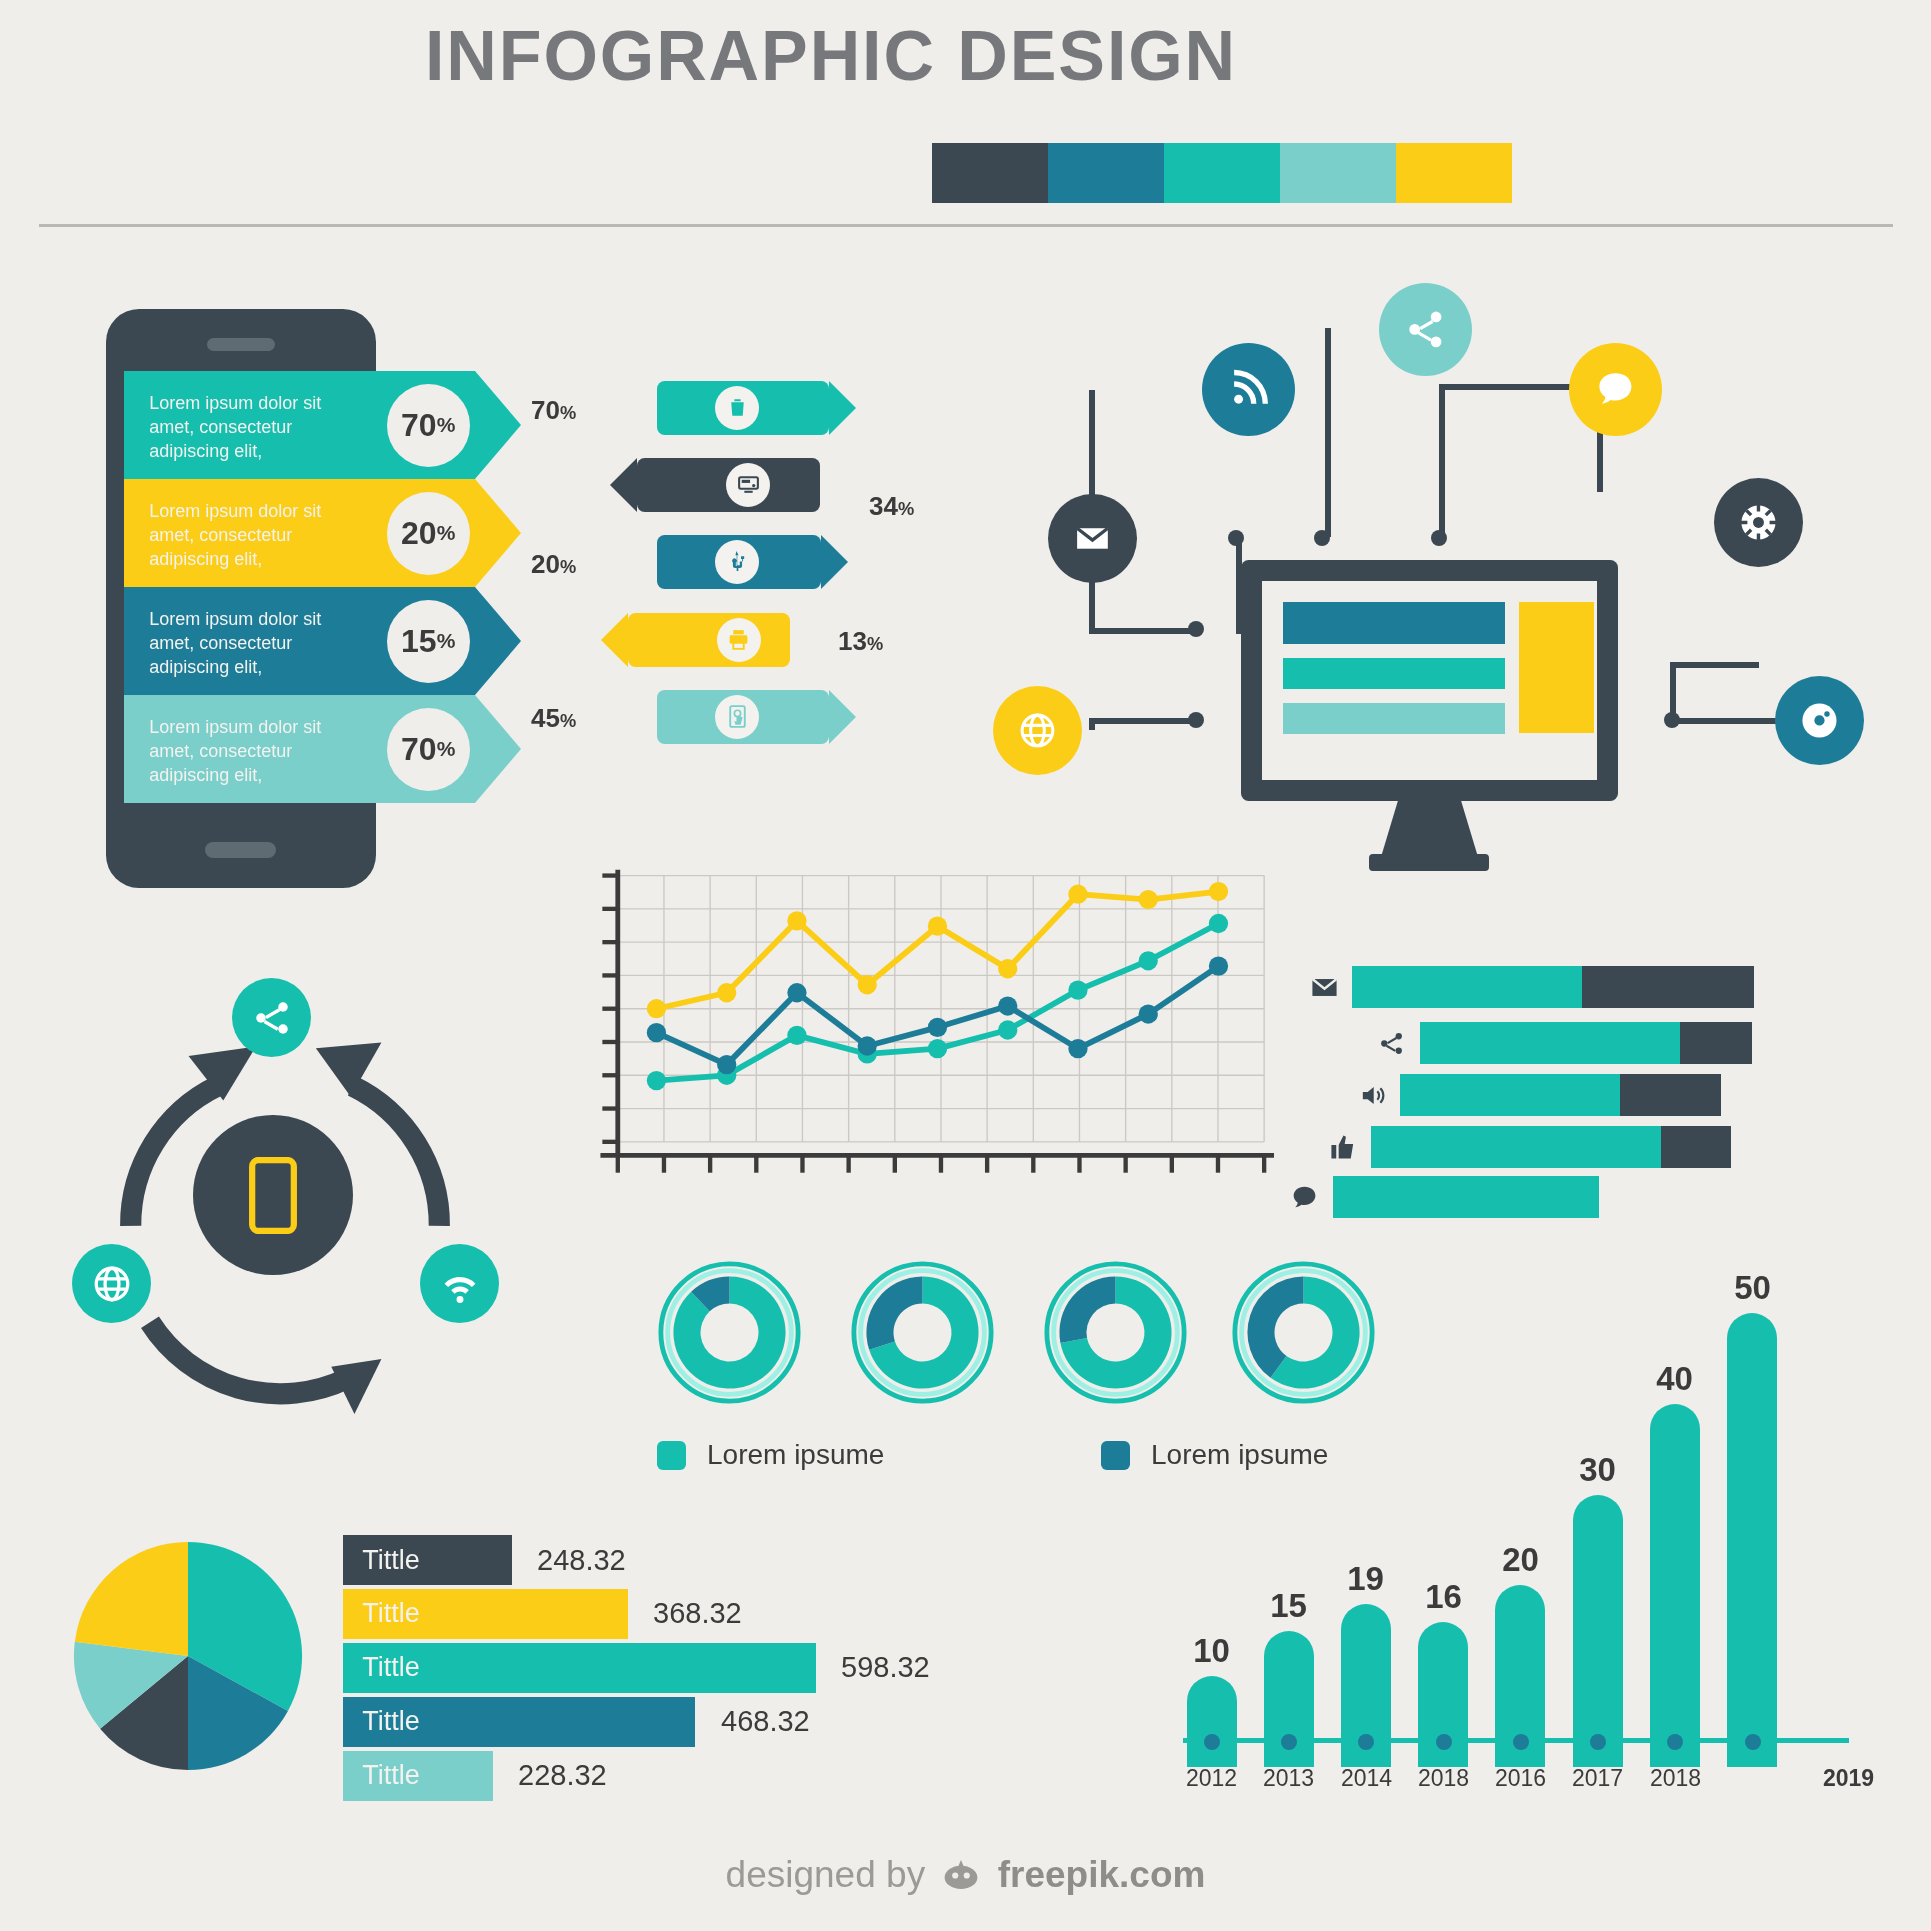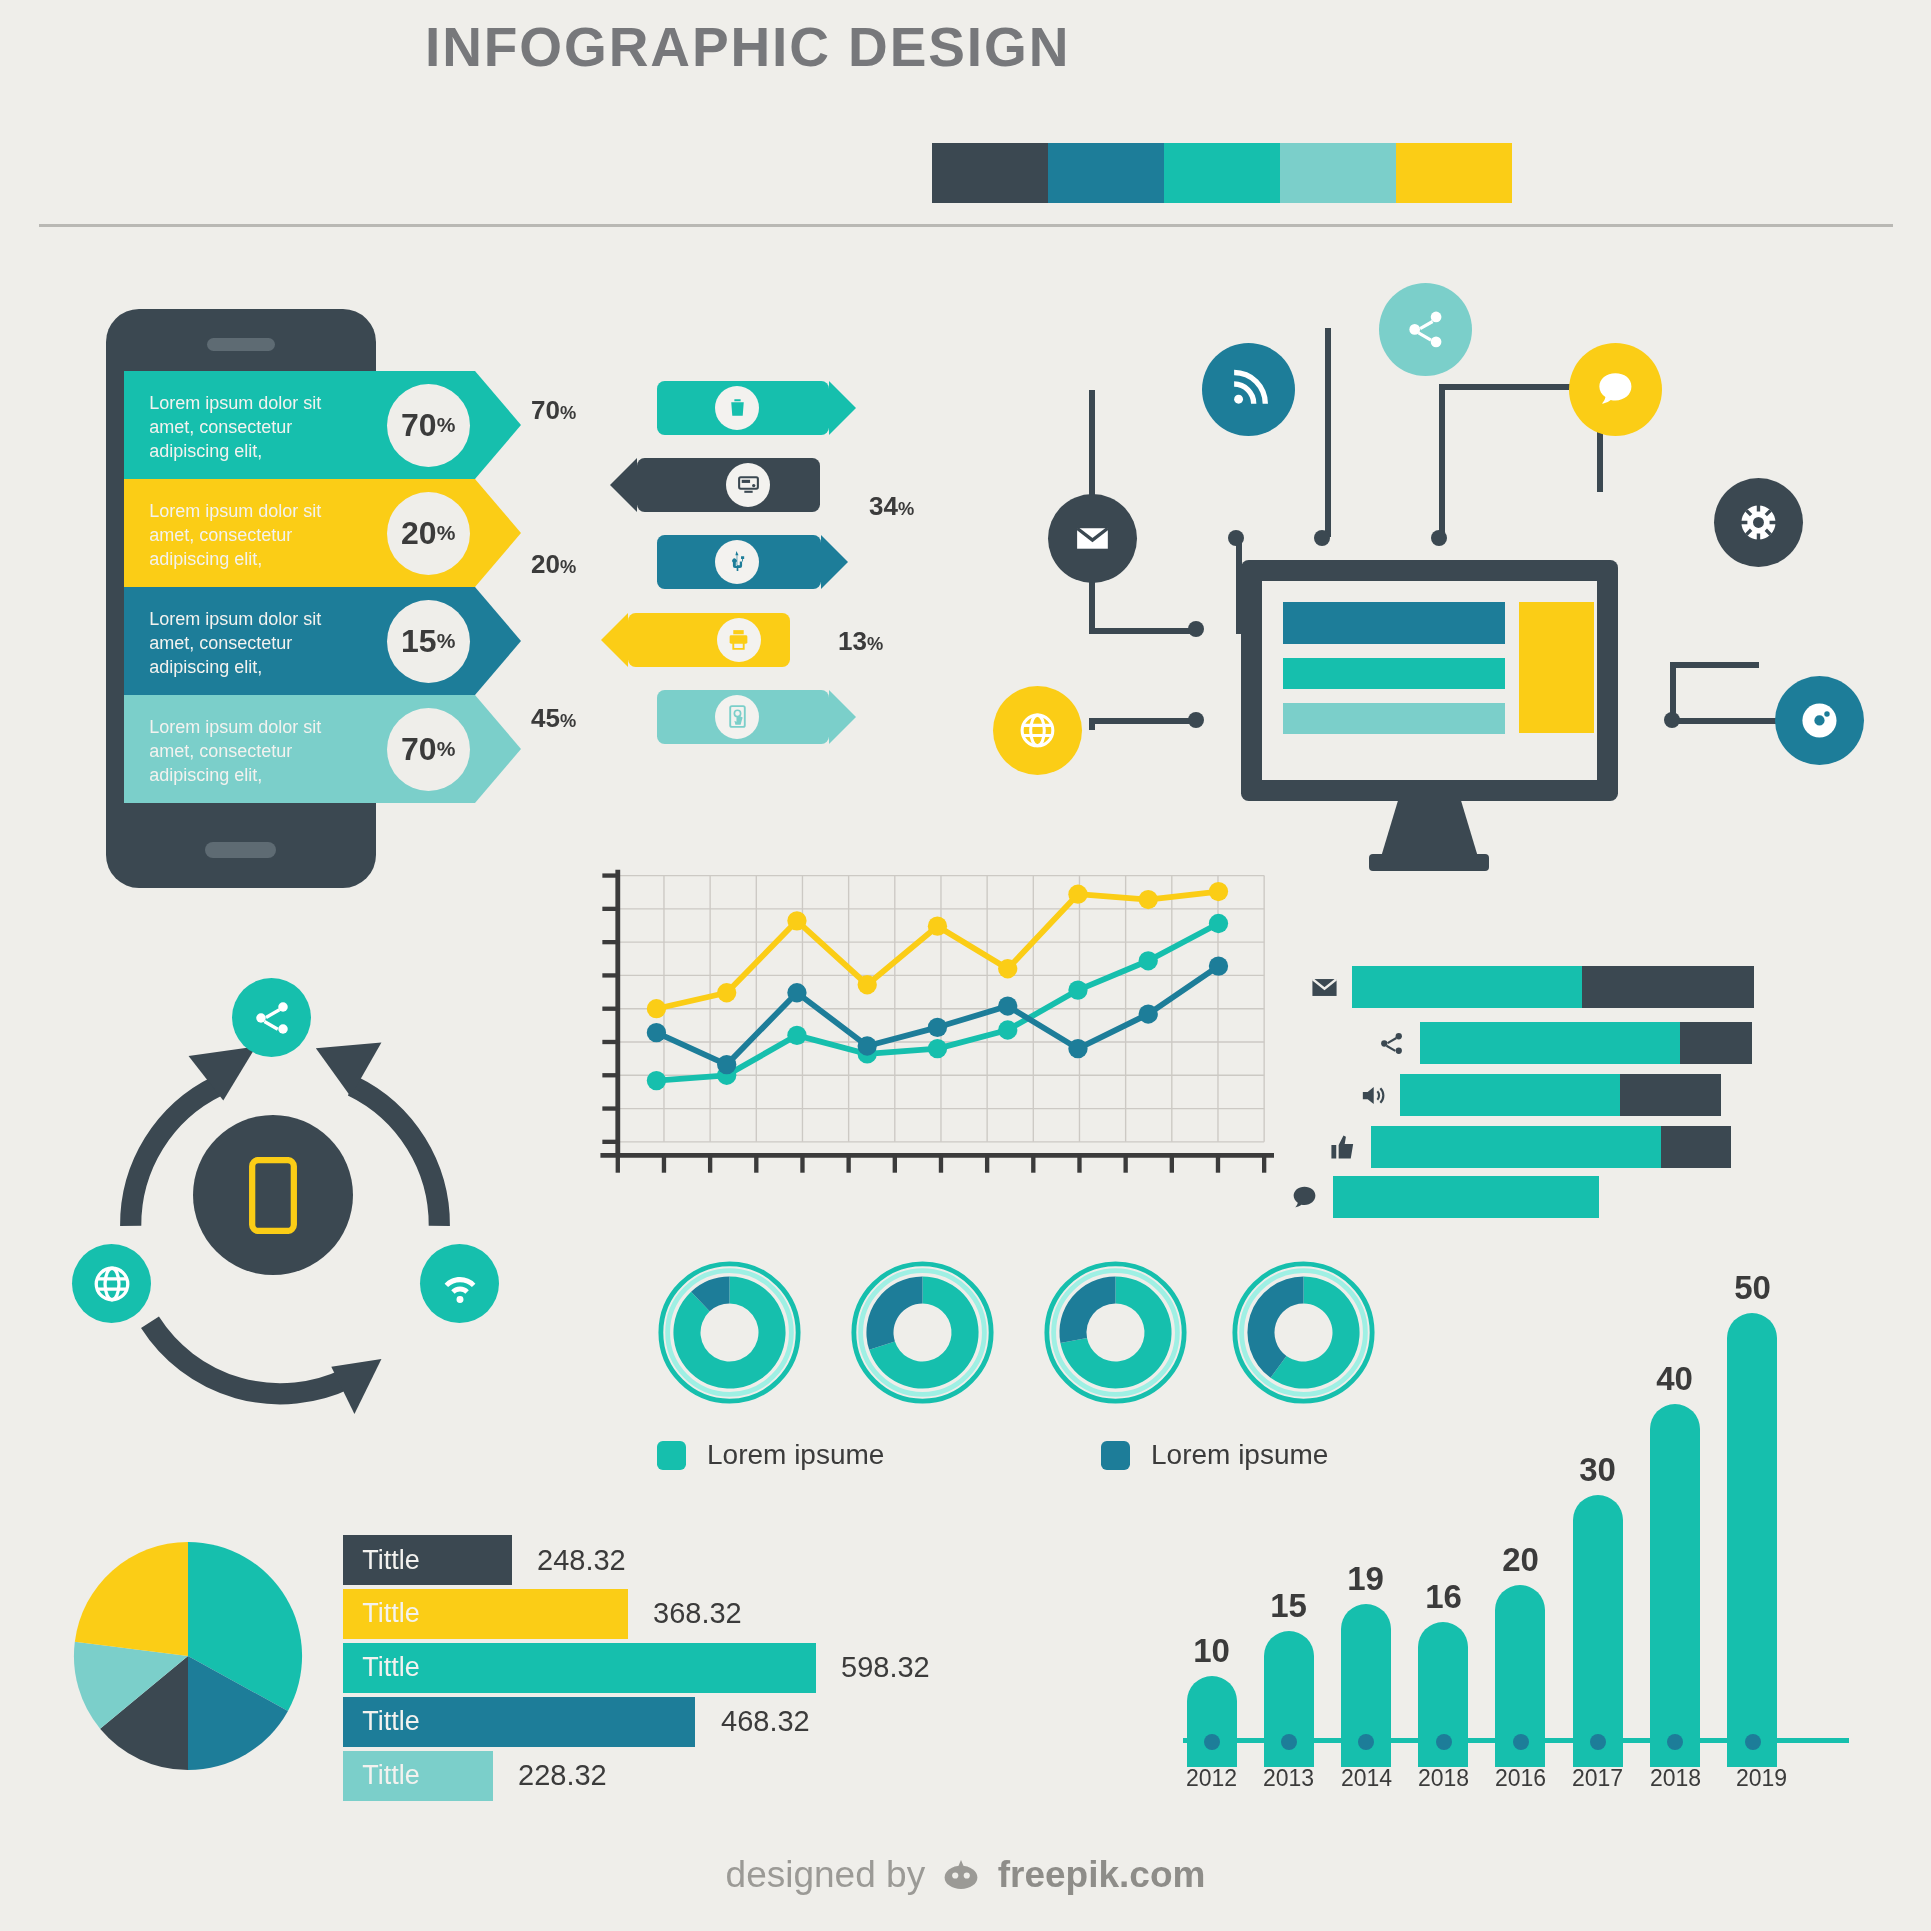--- a/index.html
+++ b/index.html
@@ -9,21 +9,21 @@
     font-family:"Liberation Sans", sans-serif;
     position:relative;overflow:hidden;
     color:#3b4851;
   }
   .stage{position:absolute;left:0;top:0;width:1931px;height:1931px;}
   .abs{position:absolute;}
 
   
   #header-title{
     position:absolute;left:425px;top:17.4px;width:1081px;
-    font-size:55px;font-weight:bold;letter-spacing:1.9px;
+    font-size:70px;font-weight:bold;letter-spacing:1.9px;
     color:#77787b;line-height:1.12;
     text-align:left;
   }
   #header-title .l2{display:block;}
   .swatches{position:absolute;left:932px;top:143px;display:flex;}
   .swatch{width:116px;height:60px;}
   .rule{position:absolute;left:39px;top:224px;width:1854px;height:2.9px;background:#b9b8b4;}
 
   
   .phone{position:absolute;left:106px;top:309px;width:270px;height:579px;
@@ -571,21 +571,21 @@
       <div class="axisdot" style="left: 1745px; top: 1734px;"></div>
     </div>
   <div id="yearlabels">
       <div class="yearlab" style="left: 1173px;">2012</div>
       <div class="yearlab" style="left: 1250px;">2013</div>
       <div class="yearlab" style="left: 1328px;">2014</div>
       <div class="yearlab" style="left: 1405px;">2018</div>
       <div class="yearlab" style="left: 1482px;">2016</div>
       <div class="yearlab" style="left: 1559px;">2017</div>
       <div class="yearlab" style="left: 1637px;">2018</div>
-      <div class="yearlab" style="left: 1723px;">2019</div>
+      <div class="yearlab" style="left: 1810px; font-weight: bold;">2019</div>
     </div>
 
   <div class="footer">
     <span>designed by</span>
     <span style="display:inline-block;width:52px;height:39px;vertical-align:-7.7px;">
       <svg width="52" height="39" viewBox="0 0 54 40">
           <ellipse cx="27" cy="22" rx="17" ry="12" fill="#9b9a96"></ellipse>
           <circle cx="21" cy="20" r="3.2" fill="#efeeea"></circle>
           <circle cx="33" cy="20" r="3.2" fill="#efeeea"></circle>
           <path d="M27 4 l3 7 h-6z" fill="#9b9a96"></path>

